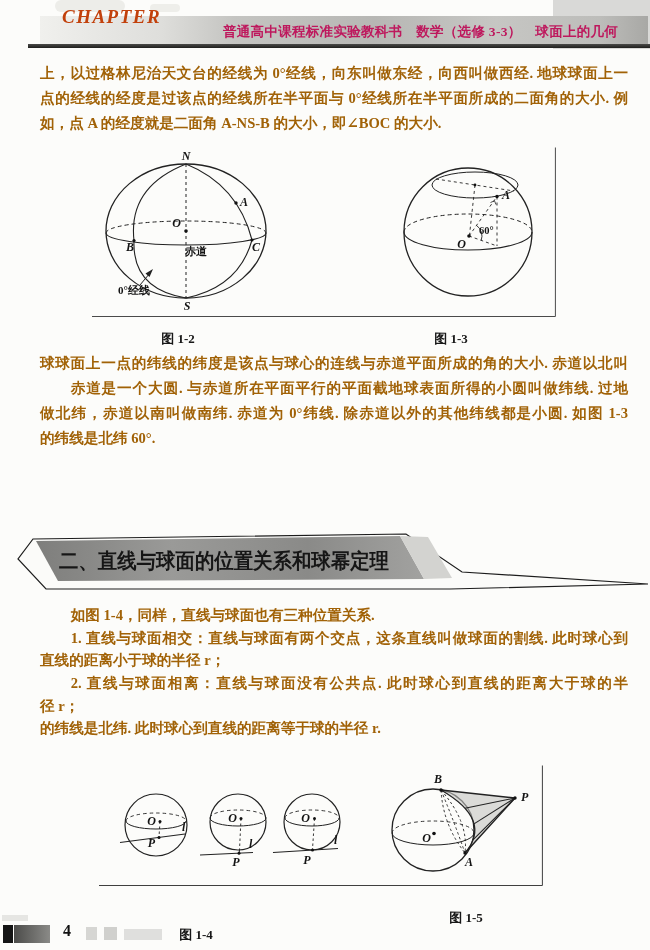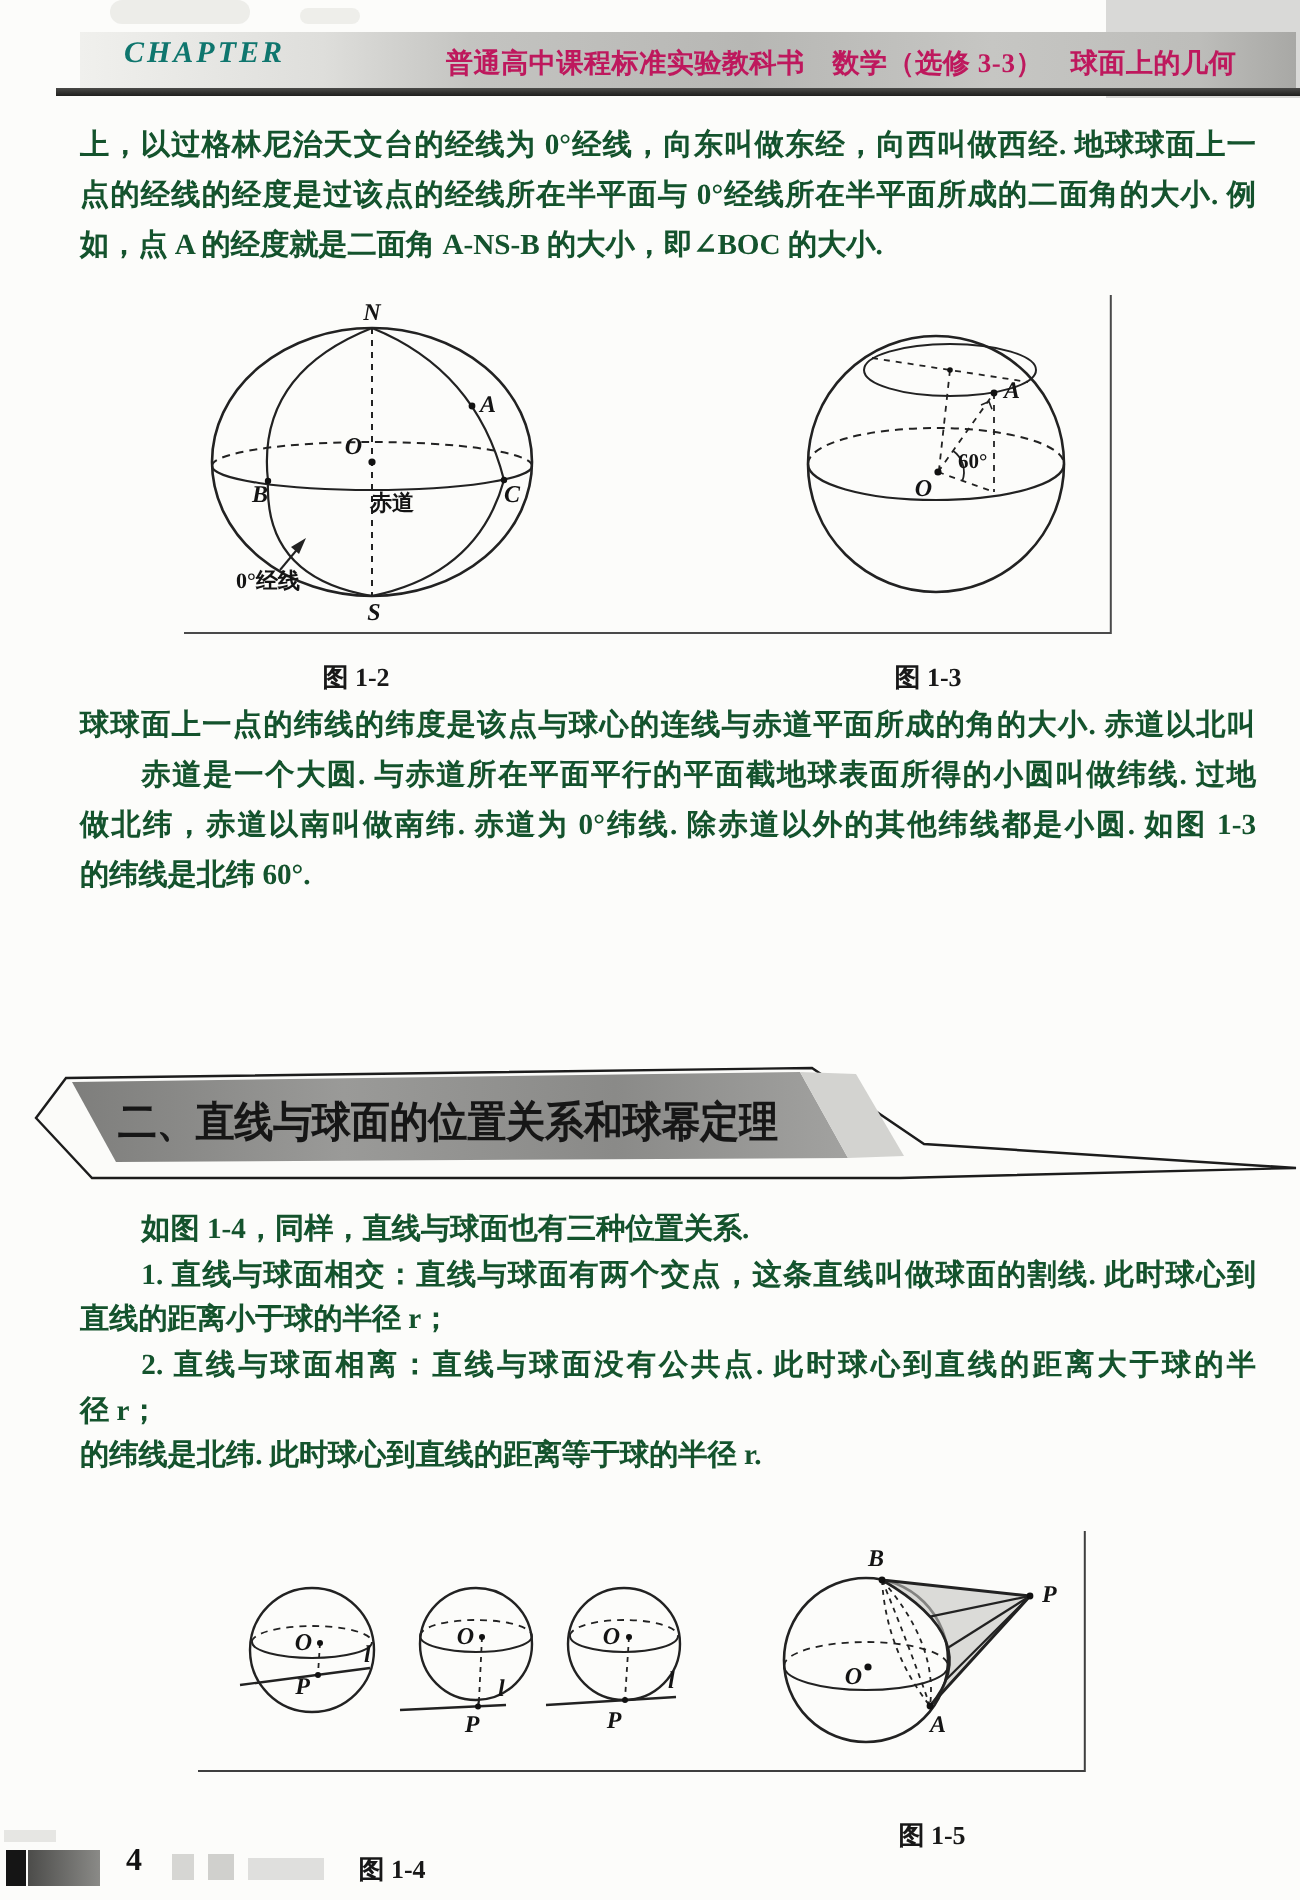--- a/index.html
+++ b/index.html
@@ -4,27 +4,27 @@
 <style>
   html,body{margin:0;padding:0;}
   .page{position:relative;width:650px;height:950px;background:#fcfcfa;overflow:hidden;
         font-family:"Liberation Serif","DejaVu Serif",serif;color:#191919;}
   
   .hband{position:absolute;left:40px;top:16px;width:608px;height:29px;
          background:linear-gradient(90deg,#f0f0ed,#dededb 20%,#c4c4c1 32%,#b7b7b4 55%,#c6c6c3 75%,#bdbdba 92%,#a8a8a5);}
   .hcorner{position:absolute;left:553px;top:0;width:97px;height:49px;background:#bcbcb9;opacity:.55;}
   .hrule{position:absolute;left:28px;top:44px;width:622px;height:4px;
          background:linear-gradient(180deg,#4a4a48,#1f1f1d);}
-  .chapter{position:absolute;left:62px;top:19px;font-style:italic;font-weight:bold;
-           font-size:15px;letter-spacing:1.5px;color:#0f766e;}
+  .chapter{position:absolute;left:62px;top:6px;font-style:italic;font-weight:bold;
+           font-size:19px;letter-spacing:1.5px;color:#c2410c;}
   .btitle{position:absolute;left:223px;top:23px;font-weight:bold;font-size:13.5px;
           letter-spacing:.3px;color:#be185d;white-space:nowrap;}
   .smudge{position:absolute;border-radius:6px;}
   
-  .para{position:absolute;left:40px;width:588px;font-size:14.6px;font-weight:600;color:#14532d;}
+  .para{position:absolute;left:40px;width:588px;font-size:14.6px;font-weight:600;color:#a16207;}
   .ln{height:25px;line-height:25px;}
   .para.tight .ln{height:22.7px;line-height:22.7px;}
   .jl{text-align:justify;text-align-last:justify;text-justify:inter-character;}
   .ind{text-indent:2.1em;}
   
   .cap{position:absolute;width:70px;text-align:center;font-size:13px;font-weight:600;color:#181818;}
   
   .figsvg{position:absolute;}
   svg text{fill:#141414;}
   svg .lt{font-family:"Liberation Serif",serif;font-style:italic;font-weight:700;font-size:12px;}
@@ -105,21 +105,21 @@
         <circle cx="383" cy="89" r="1.8"></circle>
           <circle cx="411" cy="49.5" r="1.7"></circle>
           <circle cx="389" cy="38" r="1.4"></circle>
       </g>
     </g>
     <text class="lt" x="380" y="101" text-anchor="end">O</text>
     <text class="lt" x="416" y="52">A</text>
     <text class="num" x="393" y="87">60°</text>
   </svg>
   <div class="cap" style="left:143px;top:330px;">图 1-2</div>
-  <div class="cap" style="left:429px;top:330px;">图 1-3</div>
+  <div class="cap" style="left:416px;top:330px;">图 1-3</div>
 
   <div class="para" style="top:351px;">
     <div class="ln jl">球球面上一点的纬线的纬度是该点与球心的连线与赤道平面所成的角的大小. 赤道以北叫</div>
     <div class="ln ind jl">赤道是一个大圆. 与赤道所在平面平行的平面截地球表面所得的小圆叫做纬线. 过地</div>
     <div class="ln jl">做北纬，赤道以南叫做南纬. 赤道为 0°纬线. 除赤道以外的其他纬线都是小圆. 如图 1-3</div>
     <div class="ln">的纬线是北纬 60°.</div>
   </div>
 
   <svg class="figsvg" style="left:14px;top:528px;" width="636" height="64" viewBox="0 0 636 64">
     <defs>

